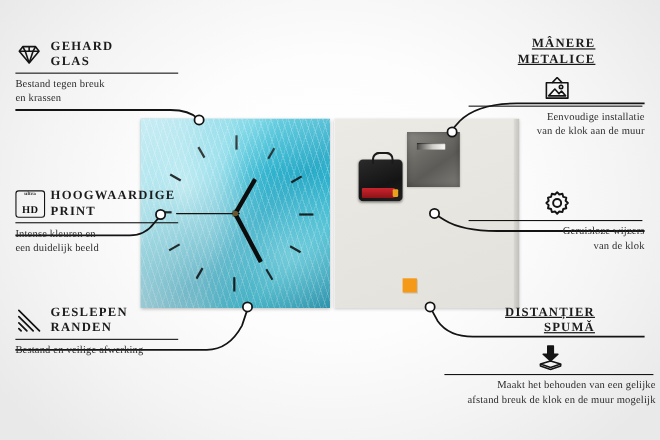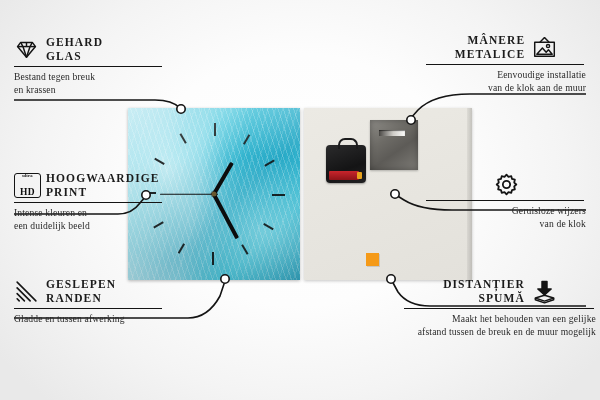--- a/index.html
+++ b/index.html
@@ -113,21 +113,21 @@
   .callout{position:absolute;}
   .callout .head{display:flex;align-items:center;gap:7px;}
   .callout .title{
     font-weight:bold;font-size:11.5px;letter-spacing:1.1px;color:#1b1b1b;
     line-height:13.5px;text-transform:uppercase;
   }
   .callout .rule{height:1.3px;background:#141414;margin:3px 0 4px;}
   .callout .desc{
     font-size:9.6px;line-height:12.2px;color:#2a2a2a;letter-spacing:.15px;
   }
-  .callout.right .head{justify-content:center;}
+  .callout.right .head{flex-direction:column;justify-content:center;text-decoration:underline;}
   .callout.right .title{text-align:right;}
   .callout.right .desc{text-align:right;}
   .ico{width:25px;height:25px;flex:0 0 25px;display:block;}
   .ico svg{display:block;width:25px;height:25px;}
 
   
   .hdbox{
     width:25px;height:23px;border:1.6px solid #141414;border-radius:3px;
     display:flex;flex-direction:column;align-items:center;justify-content:space-between;
     line-height:1;
@@ -283,21 +283,21 @@
             <path d="M3 19 L5 21"></path>
         </svg>
       </span>
       <span class="title">
         <span>GESLEPEN</span><br>
         <span>RANDEN</span>
       </span>
     </div>
     <div class="rule" style="width:148px"></div>
     <div class="desc">
-      <span>Gladde en tussen afwerking</span>
+      <span>Bestand en veilige afwerking</span>
     </div>
   </div>
 
   <div class="callout right" style="right:14px;top:34px;width:160px;">
     <div class="head">
       <span class="title">
         <span>MÂNERE</span><br>
         <span>METALICE</span>
       </span>
       <span class="ico">
@@ -342,17 +342,17 @@
         <svg viewBox="0 0 24 24" fill="none" stroke="#141414" stroke-width="1.4" stroke-linejoin="round">
           <path d="M9.6 2.4 H14.4 V9.6 H18.4 L12 15.4 L5.6 9.6 H9.6 Z" fill="#141414"></path>
           <path d="M12 15.6 L20.8 18.2 L12 21.2 L3.2 18.2 Z"></path>
           <path d="M3.2 18.2 V19.9 L12 22.9 L20.8 19.9 V18.2"></path>
         </svg>
       </span>
     </div>
     <div class="rule" style="width:190px"></div>
     <div class="desc">
       <span>Maakt het behouden van een gelijke</span><br>
-      <span>afstand tussen de breuk en de muur mogelijk</span>
+      <span>afstand breuk de klok en de muur mogelijk</span>
     </div>
   </div>
 
 </div>
 
 </body></html>

